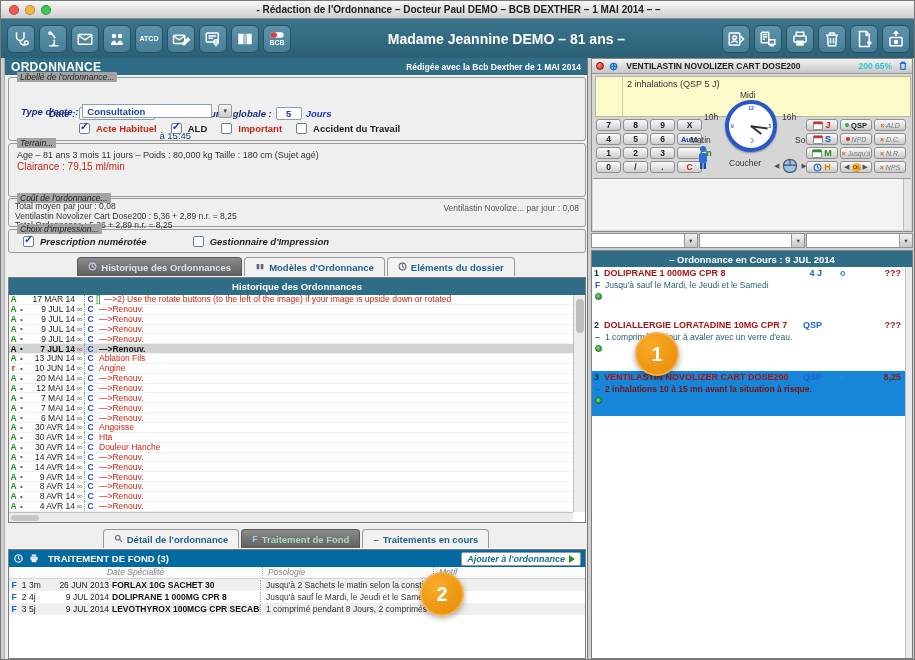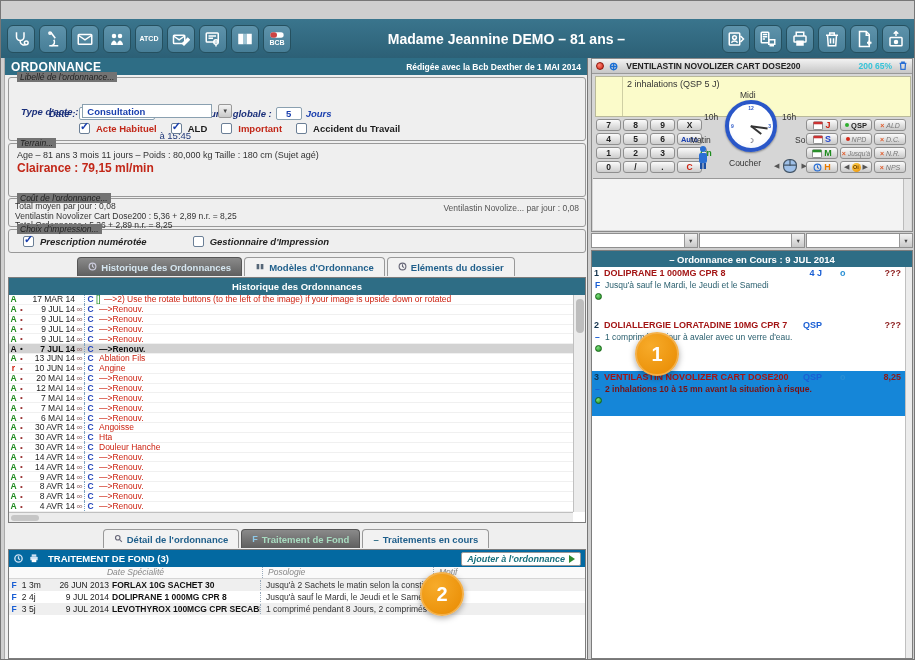--- a/index.html
+++ b/index.html
@@ -34,41 +34,41 @@
   .right-col { position:absolute; left:590px; top:57px; width:325px; height:601px; }
 
   
   .ord-header { position:absolute; left:0; top:0; width:100%; height:17px; background:#2e6d85;
     display:flex; align-items:center; justify-content:space-between; padding:0 6px; }
   .ord-title { color:#fff; font-weight:bold; font-size:12px; letter-spacing:.3px; }
   .ord-sub { color:#fff; font-size:8.5px; font-weight:bold; }
 
   
   .fs { position:absolute; left:3px; width:578px; border:1px solid #999; border-radius:3px; background:#efefef; }
-  .fs-legend { position:absolute; top:-6px; left:8px; background:#737373; padding:0 3px;
+  .fs-legend { position:absolute; top:-6px; left:8px; background:#a3a3a3; padding:0 3px;
     font-style:italic; font-size:8.5px; color:#222; }
   .row-line { display:flex; align-items:center; gap:4px; }
   .lbl { color:#1a2f7a; font-weight:bold; font-style:italic; font-size:9.5px; }
   .val-navy { color:#1a3fae; font-weight:bold; font-size:9.5px; }
   .inp { background:#fff; border:1px solid #8aa0b0; border-radius:2px; text-align:center;
     color:#1a3fae; font-weight:bold; font-size:9.5px; height:13px; display:inline-flex;
     align-items:center; justify-content:center; }
   .combo { background:#fff; border:1px solid #8aa0b0; height:14px; display:inline-flex;
     align-items:center; padding:0 4px; color:#1a3fae; font-weight:bold; font-size:9.5px; }
   .combo-btn { width:14px; height:14px; background:linear-gradient(#f4f4f4,#c9c9c9);
     border:1px solid #999; border-radius:2px; font-size:6px; color:#444; display:inline-flex;
     align-items:center; justify-content:center; margin-left:2px; }
   .cb { width:11px; height:11px; background:#fff; border:1px solid #6b7f96; border-radius:2px;
     position:relative; flex:none; }
   .cb span { position:absolute; left:0; top:-4px; color:#1a3fae; font-weight:bold; font-size:11px; }
   .cb-lbl { font-weight:bold; font-size:9.5px; color:#1c1c1c; }
   .cb-lbl.red { color:#c22718; }
   .cb-lbl.it { font-style:italic; font-weight:bold; color:#222; }
   .terrain-l1 { font-size:9px; color:#333; }
-  .terrain-l2 { font-size:12px; color:#c22718; font-weight:bold; }
+  .terrain-l2 { font-size:10px; color:#c22718; font-weight:normal; }
   .cout-line { font-size:8.5px; color:#333; line-height:9.5px; }
   .cout-right { position:absolute; right:6px; top:4px; font-size:8.5px; color:#555; }
 
   
   .tabrow { position:absolute; left:0; width:100%; display:flex; justify-content:center; gap:2px; }
   .tab { display:inline-flex; align-items:center; gap:4px; padding:0 10px; height:19px;
     background:#f2f2f2; border:1px solid #999; border-bottom:none; border-radius:4px 4px 0 0;
     font-weight:bold; font-size:9.5px; color:#1f5f8b; }
   .tab.active { background:linear-gradient(#8a8a8a,#5f5f5f); border-color:#555; color:#d5e6f0; }
   .tab.active.greenish { color:#a8dcc0; }
@@ -189,20 +189,28 @@
   .badge { position:absolute; width:44px; height:44px; border-radius:50%; z-index:60;
     background:radial-gradient(circle at 35% 30%,#f7ab2a,#e88a00); border:2px solid #f3b04a;
     box-shadow:0 2px 6px rgba(0,0,0,.35); display:flex; align-items:center; justify-content:center;
     color:#fff; font-weight:bold; font-size:20px; }
 </style>
 </head>
 <body>
 
 <div class="window">
 
+  <div class="titlebar">
+    <div class="traffic">
+      <span class="tl red"></span>
+      <span class="tl yel"></span>
+      <span class="tl grn"></span>
+    </div>
+    <span class="title-text">- Rédaction de l'Ordonnance – Docteur Paul DEMO – BCB DEXTHER – 1 MAI 2014 – –</span>
+  </div>
 
   <div class="toolbar">
     <div class="tb-group">
       <div class="tb-btn">
           <span>
             <svg width="18" height="18" viewBox="0 0 24 24" fill="none" stroke="#fff" stroke-width="2">
               <path d="M6 3v6a5 5 0 0 0 10 0V3"></path>
               <path d="M11 14v2a5 5 0 0 0 8 3"></path>
               <circle cx="19" cy="17" r="2.5"></circle>
             </svg>

